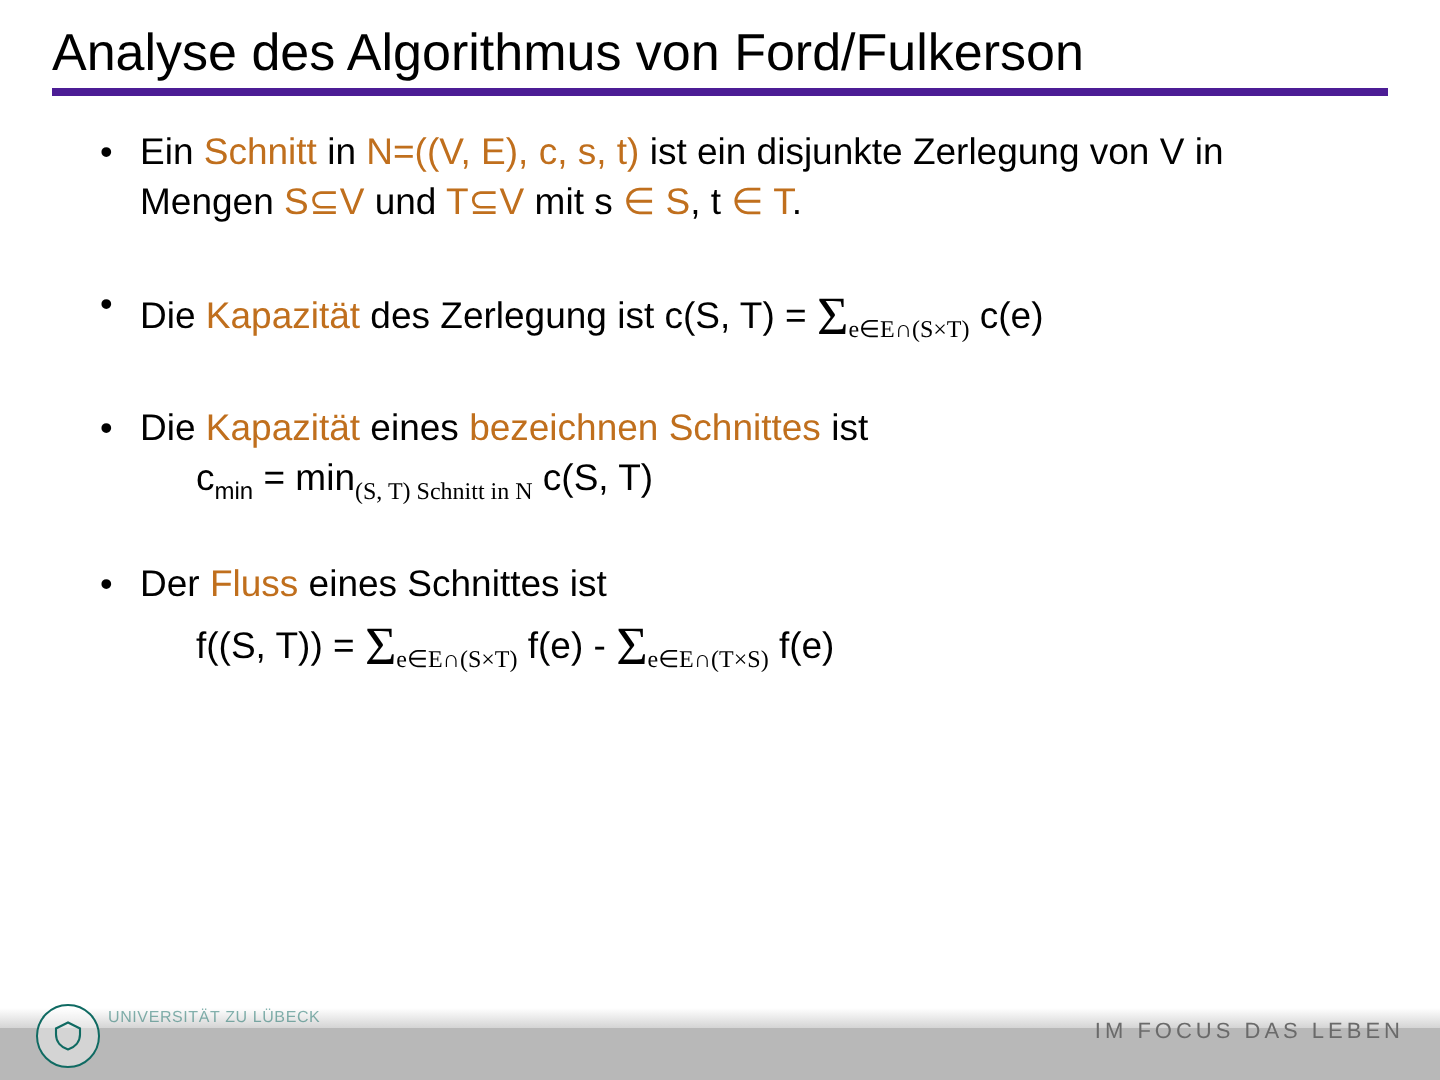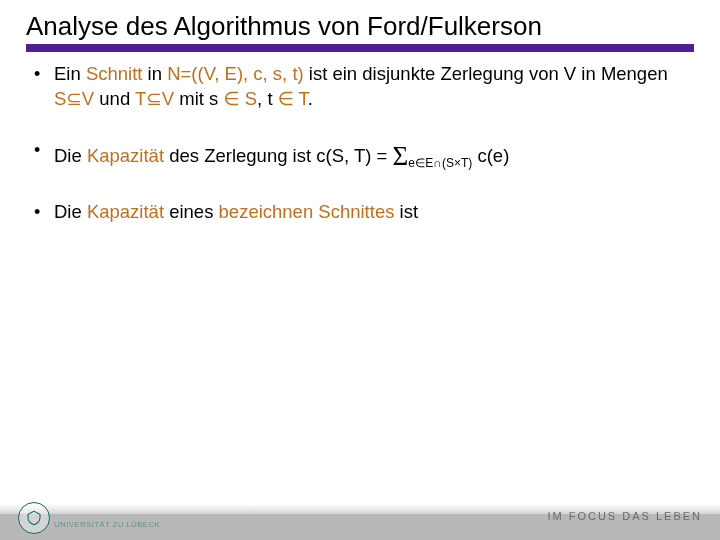--- a/index.html
+++ b/index.html
@@ -6,55 +6,55 @@
   body{
     width:720px;height:540px;
     font-family:Arial,Helvetica,sans-serif;
     color:#000;background:#fff;
     position:relative;
     overflow:hidden;
   }
   .slide{padding:12px 26px 0 26px}
   .title{
     font-size:26px;line-height:1.15;font-weight:400;
-    border-bottom:8px solid #4c1d95;
+    border-bottom:4px solid #4c1d95;
     padding-bottom:2px;margin-bottom:10px;
   }
-  ul.body{list-style:none;padding:0;margin:0}
+  ul.body{list-style:none;padding:0;margin:16px}
   ul.body>li{
     font-size:18.5px;line-height:1.35;
     padding-left:28px;position:relative;
     margin-bottom:26px;
   }
   ul.body>li:before{
     content:"•";position:absolute;left:8px;top:0;
     font-size:18px;
   }
   .hl{color:#c06f1d}
   .sub{font-size:12px;vertical-align:sub}
   .bigsum{font-family:'Times New Roman',serif;font-size:27px;vertical-align:-3px}
-  .idx{font-size:12px;font-family:Liberation Sans, sans-serif;vertical-align:sub}
+  .idx{font-size:12px;font-family:Liberation Serif, serif;vertical-align:sub}
   .indent{display:block;padding-left:28px}
   .footer{
     position:absolute;left:0;right:0;bottom:0;
     height:26px;background:#b8b8b8;
   }
   .footer-grad{
     position:absolute;left:0;right:0;bottom:26px;height:10px;
     background:linear-gradient(to bottom,rgba(184,184,184,0) 0%,rgba(184,184,184,.6) 100%);
   }
   .crest{
     position:absolute;left:18px;bottom:6px;width:30px;height:30px;
     border:1.5px solid #0f6a62;border-radius:50%;
     display:flex;align-items:center;justify-content:center;
     background:rgba(255,255,255,.4);
   }
   .crest svg{width:18px;height:18px}
   .crest-txt{
-    position:absolute;left:54px;bottom:10px;
+    position:absolute;left:54px;bottom:26px;
     font-size:8px;letter-spacing:.3px;color:#0f6a62;
     line-height:1.1;text-transform:uppercase;
     opacity:.5;
   }
   .tagline{
     position:absolute;right:18px;bottom:18px;
     font-size:11px;letter-spacing:2px;color:#6a6a6a;
   }
 </style>
 </head>
@@ -68,22 +68,31 @@
     <li>
       <span>Ein </span><span class="hl">Schnitt</span><span> in </span><span class="hl">N=((V, E), c, s, t)</span><span> ist ein disjunkte Zerlegung von V in Mengen </span><span class="hl">S⊆V</span><span> und </span><span class="hl">T⊆V</span><span> mit s </span><span class="hl">∈ S</span><span>, t </span><span class="hl">∈ T</span><span>.</span>
     </li>
 
     <li>
       <span>Die </span><span class="hl">Kapazität</span><span> des Zerlegung ist c(S, T) = </span><span class="bigsum">Σ</span><span class="idx">e∈E∩(S×T)</span><span> c(e)</span>
     </li>
 
     <li>
       <span>Die </span><span class="hl">Kapazität</span><span> eines </span><span class="hl">bezeichnen Schnittes</span><span> ist</span>
+      <span class="indent">
+        <span>c</span><span class="sub">min</span><span> = min</span><span class="idx">(S, T) Schnitt in N</span><span> c(S, T)</span>
+      </span>
     </li>
 
+    <li>
+      <span>Der </span><span class="hl">Fluss</span><span> eines Schnittes ist</span>
+      <span class="indent">
+        <span>f((S, T)) = </span><span class="bigsum">Σ</span><span class="idx">e∈E∩(S×T)</span><span> f(e)  -  </span><span class="bigsum">Σ</span><span class="idx">e∈E∩(T×S)</span><span> f(e)</span>
+      </span>
+    </li>
 
 
   </ul>
 </div>
 
 <div class="footer-grad"></div>
 <div class="footer"></div>
 
 <div class="crest">
   <svg viewBox="0 0 24 24">

